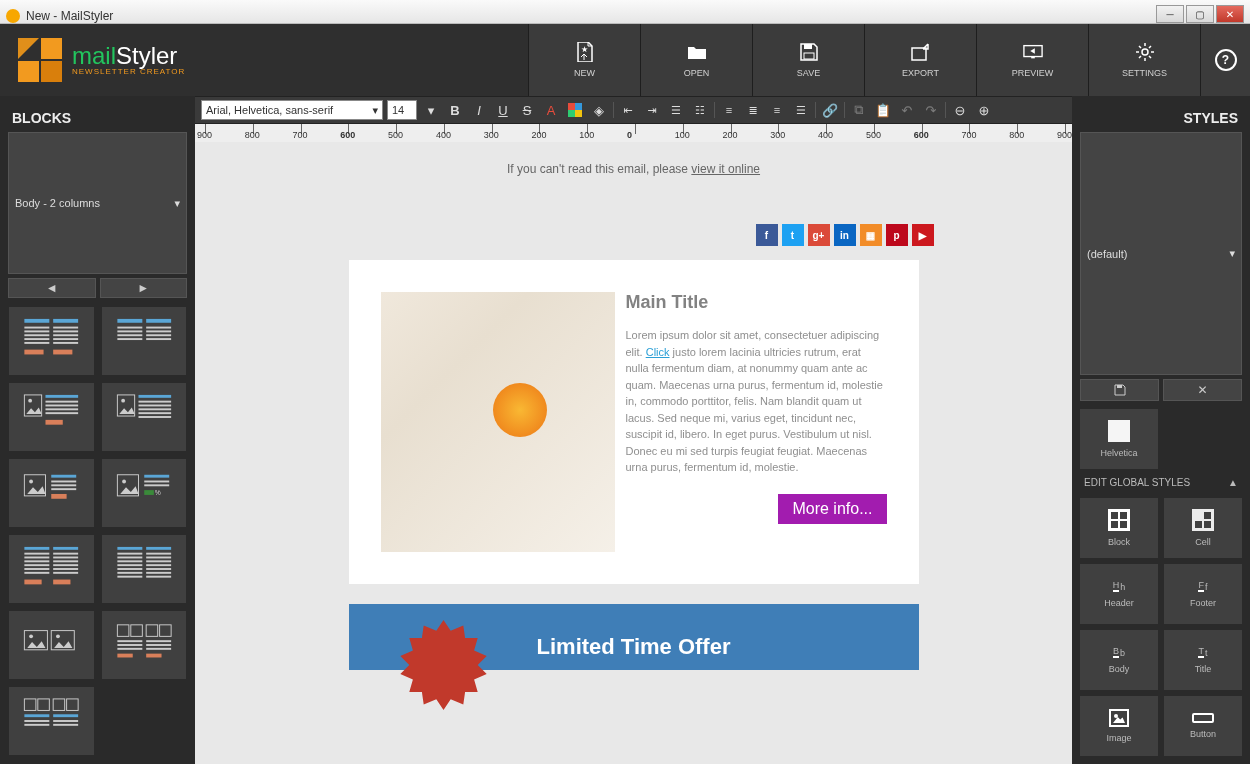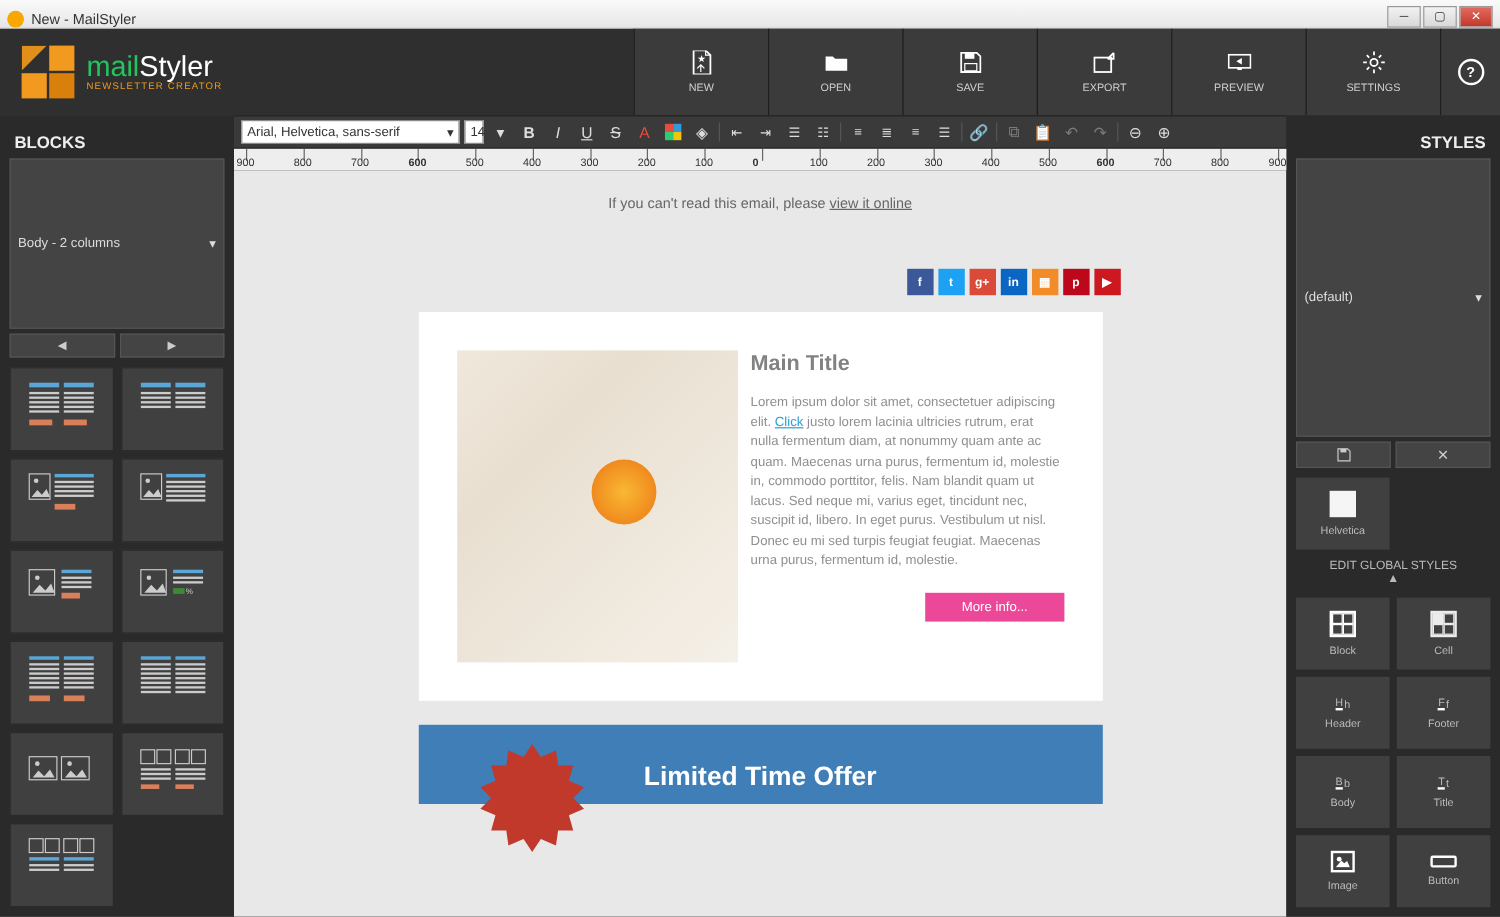--- a/index.html
+++ b/index.html
@@ -38,21 +38,21 @@
 .nav-row { display: flex; gap: 4px; margin-top: 4px; }
 .nav-btn { flex: 1; height: 20px; background: #444; border: 1px solid #555; display: flex; align-items: center; justify-content: center; color: #ccc; }
 .blocks-grid { display: grid; grid-template-columns: 1fr 1fr; gap: 6px; margin-top: 8px; overflow-y: auto; }
 .block-thumb { height: 70px; background: #404040; border: 1px solid #2a2a2a; display: flex; align-items: center; justify-content: center; padding: 10px; }
 .block-thumb svg { width: 100%; height: 100%; }
 
 .center { flex: 1; display: flex; flex-direction: column; background: #333; min-width: 0; }
 .format-bar { height: 28px; background: #3a3a3a; display: flex; align-items: center; gap: 4px; padding: 0 6px; border-top: 1px solid #222; border-bottom: 1px solid #222; }
 .fb-select { height: 20px; background: #fff; border: 1px solid #888; font-size: 11px; color: #333; padding: 0 4px; display: flex; align-items: center; }
 .fb-font { width: 182px; justify-content: space-between; }
-.fb-size { width: 16px; }
+.fb-size { width: 30px; }
 .fb-btn { width: 20px; height: 20px; display: flex; align-items: center; justify-content: center; color: #ddd; font-size: 13px; cursor:pointer; }
 .fb-btn.img-ico { font-size: 11px; }
 .fb-sep { width: 1px; height: 16px; background: #555; }
 
 .ruler { height: 18px; background: #eee; position: relative; font-size: 8px; color: #333; overflow: hidden; }
 .ruler-tick { position: absolute; top: 0; width: 1px; height: 6px; background: #666; }
 .ruler-tick.major { height: 10px; }
 .ruler-label { position: absolute; top: 6px; font-size: 9px; }
 
 .canvas { flex: 1; background: #e8e8e8; overflow-y: auto; padding-top: 12px; }
@@ -60,35 +60,35 @@
 .preheader a { color: #666; text-decoration: underline; }
 .social-row { display: flex; justify-content: flex-end; gap: 4px; max-width: 600px; margin: 40px auto 14px; }
 .social-ico { width: 22px; height: 22px; display: flex; align-items: center; justify-content: center; color: #fff; font-size: 10px; font-weight: bold; }
 .email-card { max-width: 570px; margin: 0 auto; background: #fff; padding: 32px; display: flex; gap: 11px; }
 .email-img { width: 234px; height: 260px; background: linear-gradient(135deg,#f0e8dc 0%, #e8dfd0 30%, #f5f0e8 100%); position:relative; overflow:hidden; }
 .email-img::after{content:"";position:absolute;left:48%;top:35%;width:54px;height:54px;border-radius:50%;background:radial-gradient(circle,#f9b833 0%,#f08a1e 70%);}
 .email-text { flex: 1; }
 .email-text h2 { color: #828282; font-size: 18px; margin-bottom: 14px; }
 .email-text p { color: #8f8f8f; font-size: 11px; line-height: 1.5; }
 .email-text a { color: #2a9fd6; }
-.more-btn { float: right; margin-top: 18px; background: #ec4899; color: #fff; padding: 6px 30px; font-size: 11px; }
+.more-btn { float: right; margin-top: 18px; background: #a21caf; color: #fff; padding: 6px 14px; font-size: 16px; }
 .offer-band { max-width: 570px; margin: 20px auto 0; background: #3f7eb7; padding: 30px 30px 10px; position: relative; text-align:center; }
 .offer-band h2 { color: #fff; font-size: 22px; }
 .starburst { position: absolute; left: 50px; top: 16px; width: 90px; height: 90px; background: #c1392b; border-radius: 50%; clip-path: polygon(50% 0,58% 12%,72% 6%,74% 20%,88% 20%,84% 34%,98% 40%,88% 50%,98% 60%,84% 66%,88% 80%,74% 80%,72% 94%,58% 88%,50% 100%,42% 88%,28% 94%,26% 80%,12% 80%,16% 66%,2% 60%,12% 50%,2% 40%,16% 34%,12% 20%,26% 20%,28% 6%,42% 12%); }
 
 .right-panel { width: 178px; background: #2a2a2a; padding: 8px; display: flex; flex-direction: column; }
 .right-panel .panel-title { text-align: right; }
 .style-row { display: flex; gap: 4px; margin-top: 4px; }
 .style-btn-half { flex: 1; height: 22px; background: #444; border: 1px solid #555; display: flex; align-items: center; justify-content: center; color: #ccc; }
 .style-grid2 { display: grid; grid-template-columns: 1fr 1fr; gap: 6px; margin-top: 8px; }
 .style-tile { height: 60px; background: #404040; display: flex; flex-direction: column; align-items: center; justify-content: center; gap: 6px; }
 .style-tile .big { font-size: 18px; color: #fff; display:flex; align-items:flex-end; gap:1px; }
 .style-tile .big .u { border-bottom:2px solid #fff; }
 .style-tile span { font-size: 9px; color: #bbb; }
-.section-head { display: flex; justify-content: space-between; align-items: center; color: #bbb; font-size: 10px; padding: 8px 4px 2px; flex-direction: column; }
+.section-head { display: flex; justify-content: space-between; align-items: center; color: #bbb; font-size: 10px; padding: 8px 4px 2px; }
 .pal-ico{width:22px;height:22px;display:grid;grid-template-columns:1fr 1fr;grid-template-rows:1fr 1fr;gap:1px;}
 .pal-ico div{background:#5aa6d6;} .pal-ico div:nth-child(3),.pal-ico div:nth-child(4){background:#888;}
 .bg-ico{width:22px;height:22px;background:#f5f5f5;}
 .block-ico{width:22px;height:22px;border:2px solid #fff;display:grid;grid-template-columns:1fr 1fr;grid-template-rows:1fr 1fr;}
 .block-ico div{border:1px solid #fff;}
 .img-ico2{width:20px;height:18px;border:2px solid #fff;position:relative;}
 .img-ico2::before{content:"";position:absolute;left:3px;top:3px;width:4px;height:4px;border-radius:50%;background:#fff;}
 .img-ico2::after{content:"";position:absolute;left:2px;bottom:2px;width:12px;height:6px;background:#fff;clip-path:polygon(0 100%,40% 0,60% 40%,80% 10%,100% 100%);}
 .btn-ico2{width:22px;height:10px;border:2px solid #fff;border-radius:2px;position:relative;}
 </style>

